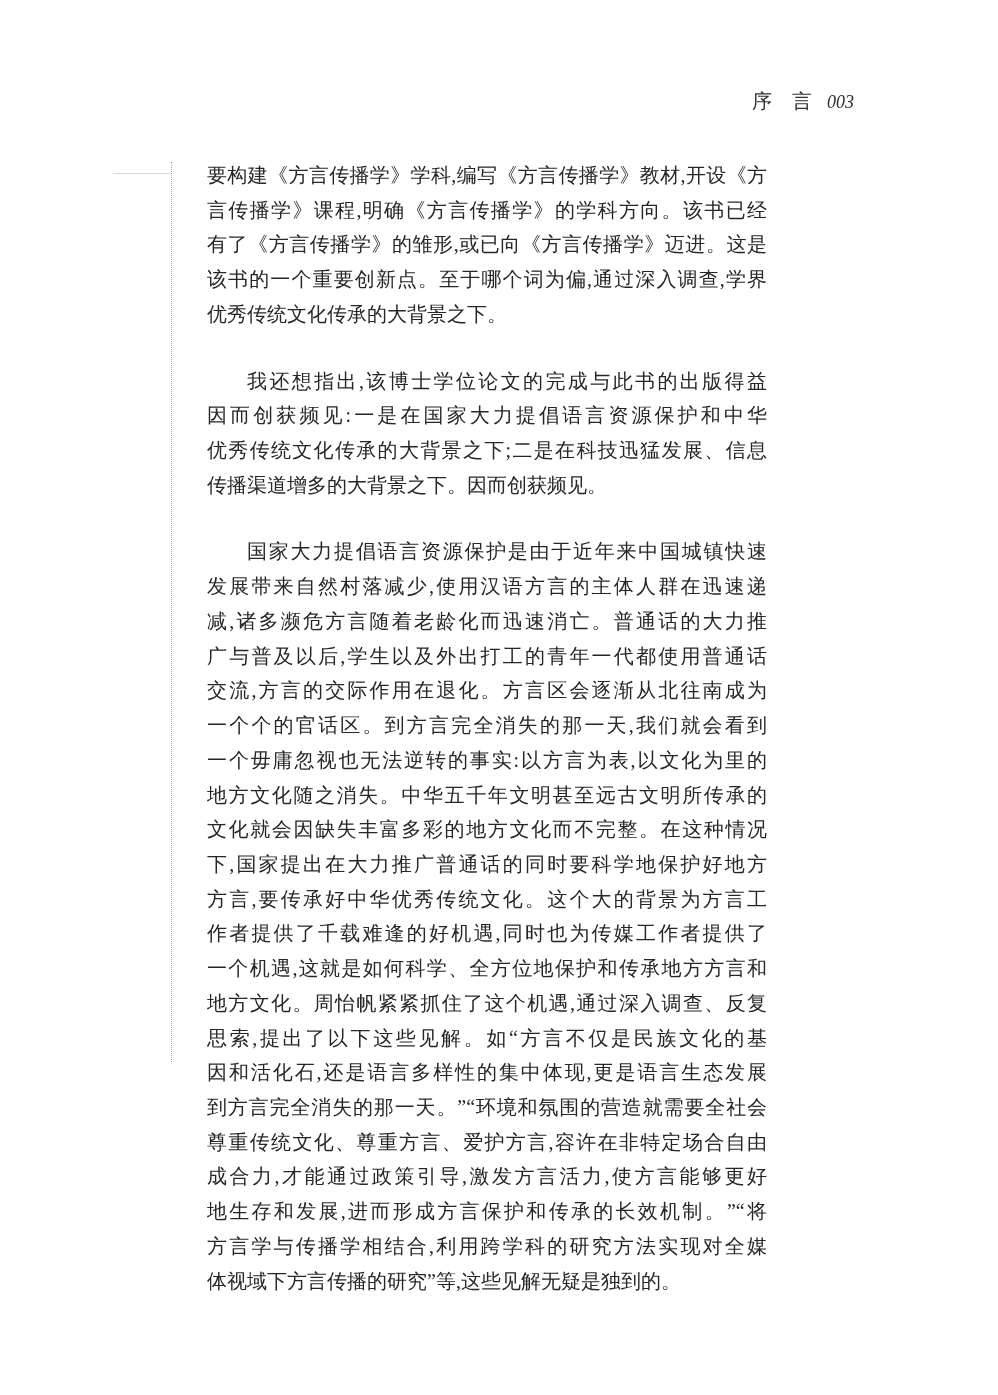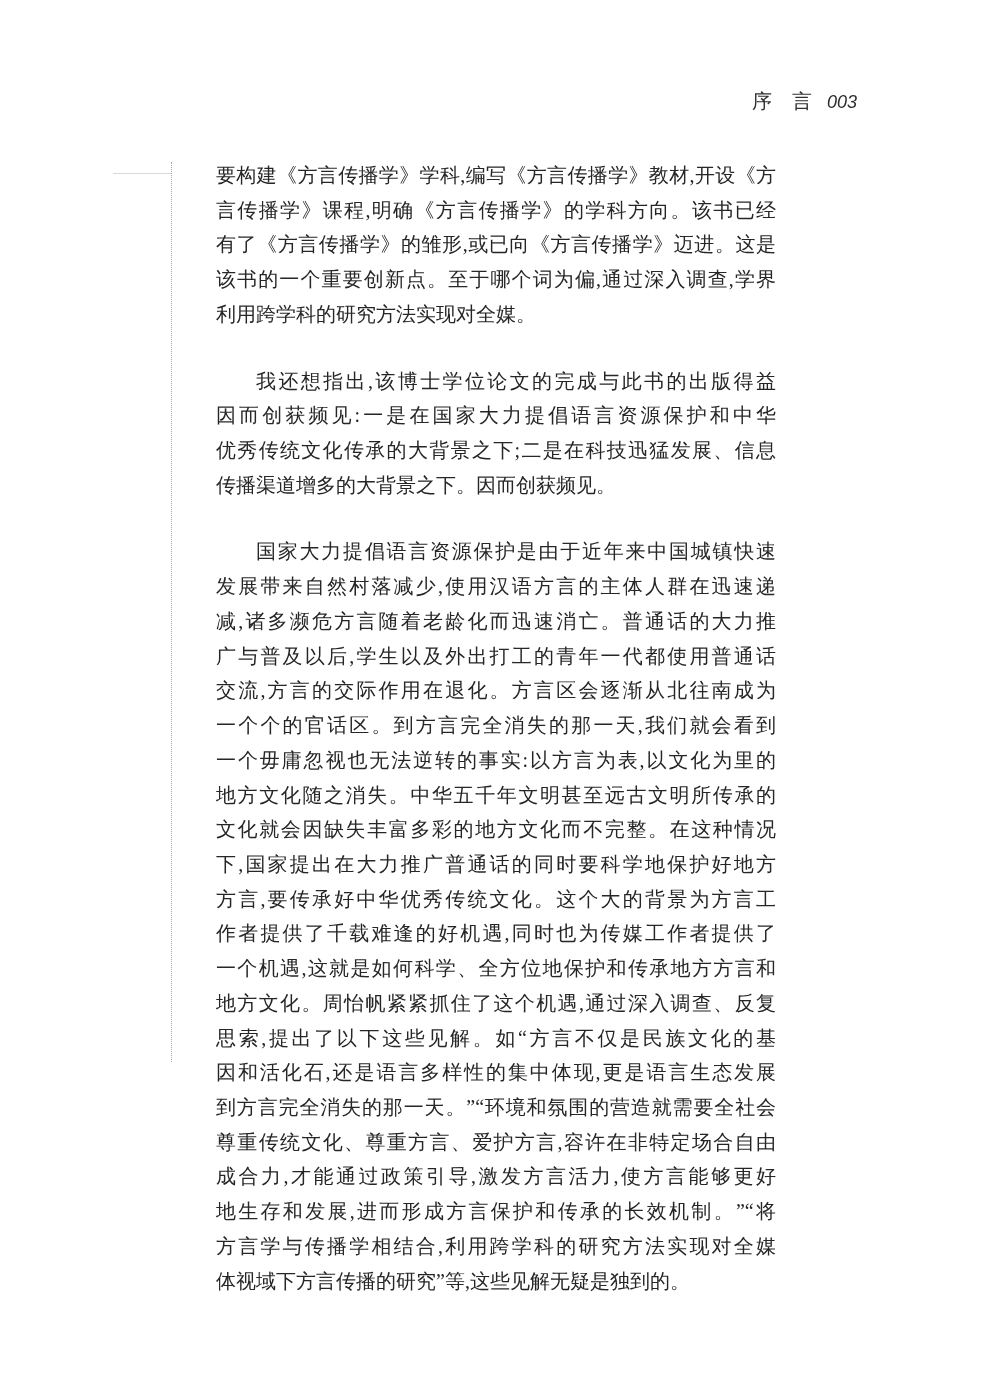--- a/index.html
+++ b/index.html
@@ -29,21 +29,21 @@
     font-size: 20px;
     letter-spacing: 2px;
     word-spacing: 11px;
     color: #2f2f2f;
   }
   .page-num {
     font-size: 18px;
     font-style: italic;
     margin-left: 13px;
     color: #2f2f2f;
-    font-family: Liberation Sans, sans-serif;
+    font-family: Liberation Serif, serif;
   }
   
   .margin-rule {
     position: absolute;
     left: 171px;
     top: 162px;
     width: 0;
     height: 900px;
     border-left: 1px dotted #a9a9a9;
   }
@@ -51,21 +51,21 @@
     position: absolute;
     left: 113px;
     top: 173px;
     width: 58px;
     height: 1px;
     background: #d9d9d9;
   }
   
   .bodytext {
     position: absolute;
-    left: 216px;
+    left: 207px;
     top: 158px;
     width: 560px;
     color: #262626;
     font-size: 20px;
   }
   .line {
     height: 34.72px;
     line-height: 34.72px;
     overflow: hidden;
     text-align: justify;
@@ -91,21 +91,21 @@
   </div>
 
   <div class="margin-rule"></div>
   <div class="margin-tick"></div>
 
   <div class="bodytext">
       <div class="line">要构建《方言传播学》学科,编写《方言传播学》教材,开设《方</div>
       <div class="line">言传播学》课程,明确《方言传播学》的学科方向。该书已经</div>
       <div class="line">有了《方言传播学》的雏形,或已向《方言传播学》迈进。这是</div>
       <div class="line">该书的一个重要创新点。至于哪个词为偏,通过深入调查,学界</div>
-      <div class="line para-end">利用跨学科的研究方法实现对全媒。</div>
+      <div class="line para-end">优秀传统文化传承的大背景之下。</div>
       <div class="line indent">我还想指出,该博士学位论文的完成与此书的出版得益</div>
       <div class="line">因而创获频见:一是在国家大力提倡语言资源保护和中华</div>
       <div class="line">优秀传统文化传承的大背景之下;二是在科技迅猛发展、信息</div>
       <div class="line para-end">传播渠道增多的大背景之下。因而创获频见。</div>
       <div class="line indent">国家大力提倡语言资源保护是由于近年来中国城镇快速</div>
       <div class="line">发展带来自然村落减少,使用汉语方言的主体人群在迅速递</div>
       <div class="line">减,诸多濒危方言随着老龄化而迅速消亡。普通话的大力推</div>
       <div class="line">广与普及以后,学生以及外出打工的青年一代都使用普通话</div>
       <div class="line">交流,方言的交际作用在退化。方言区会逐渐从北往南成为</div>
       <div class="line">一个个的官话区。到方言完全消失的那一天,我们就会看到</div>

